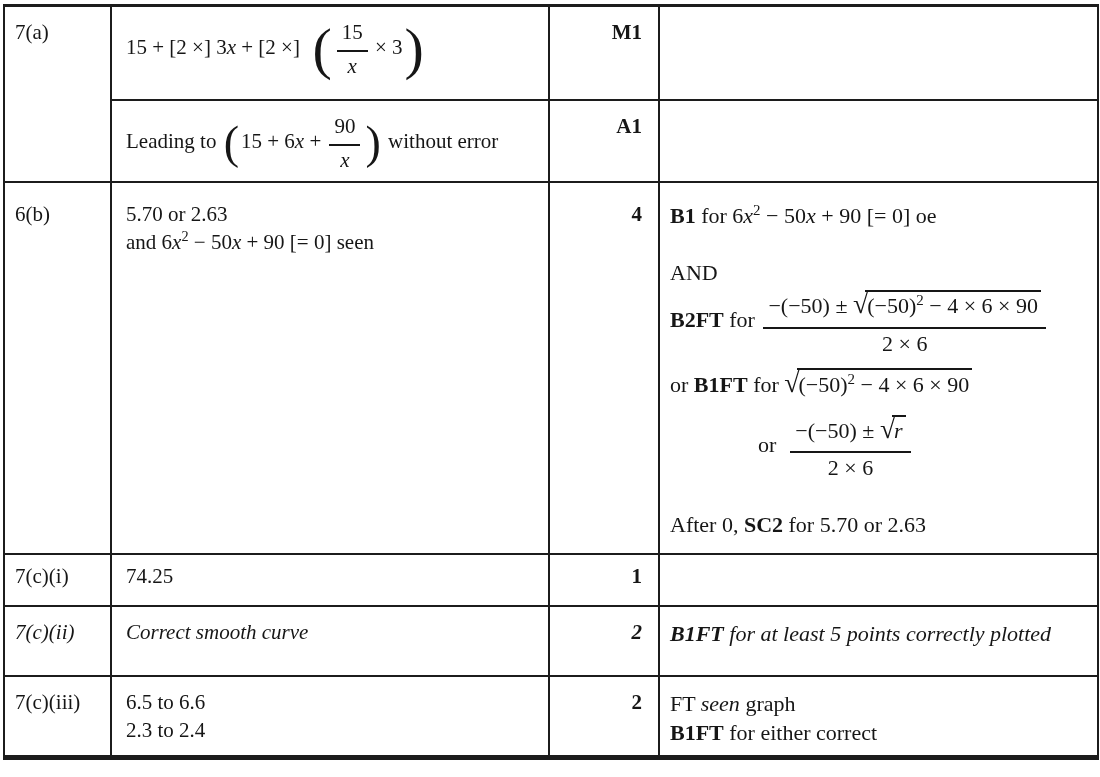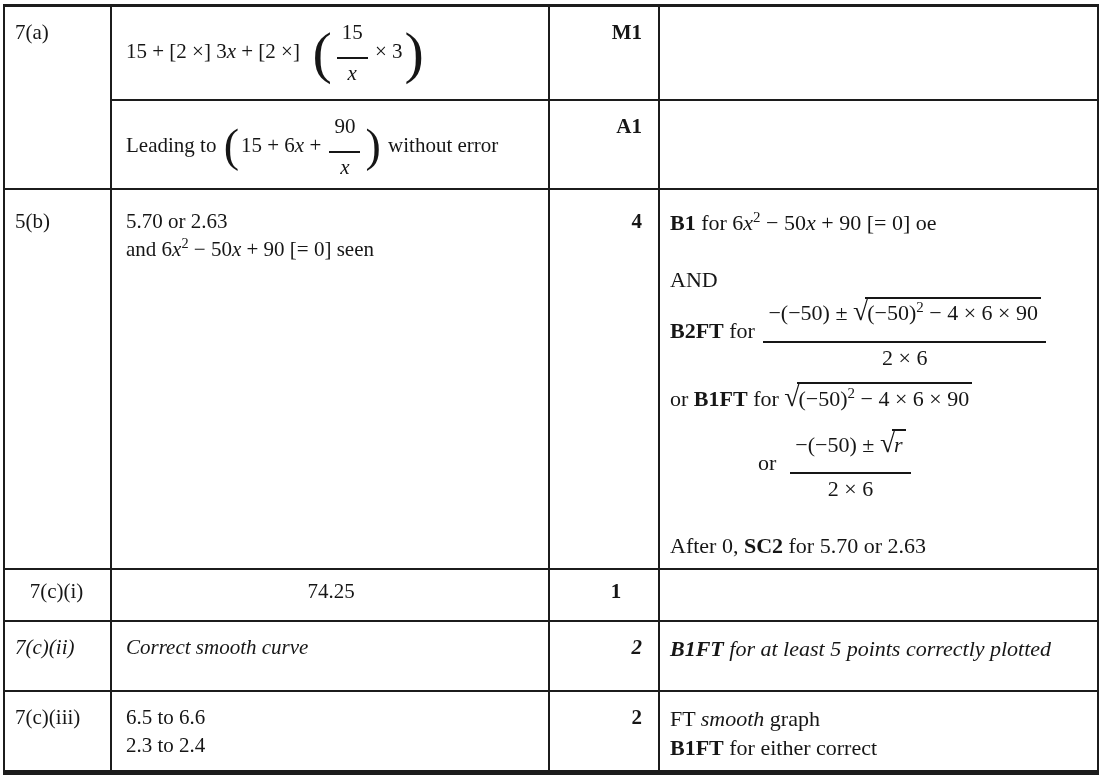--- a/index.html
+++ b/index.html
@@ -41,42 +41,42 @@
   td.q-cell   { padding-left: 10px; }
   td.mark-cell{ text-align: right; font-weight: bold; padding-right: 16px; padding-left: 40px; }
   td.notes-cell { font-size: 22px; padding-left: 10px; }
   tr.row-7a-m1  { height: 94px; }
   tr.row-7a-a1  { height: 64px; }
   tr.row-7b     { height: 372px; }
   tr.row-7ci    { height: 52px; }
   tr.row-7cii   { height: 70px; font-style: italic; }
   tr.row-7ciii  { height: 78px; }
   tr.row-7b td    { padding-top: 18px; }
-  tr.row-7ci td   { padding-top: 8px; text-align: center; }
+  tr.row-7ci td   { padding-top: 8px; }
   tr.row-7cii td  { padding-top: 12px; }
   tr.row-7ciii td { padding-top: 12px; }
 
   .math-line { white-space: nowrap; }
   .math-line.wrap { white-space: normal; }
 
   .it { font-style: italic; }
   .bd { font-weight: bold; }
   sup { font-size: 68%; line-height: 0; }
 
   .frac {
     display: inline-block;
     vertical-align: middle;
     text-align: center;
     margin: 0 3px;
     white-space: nowrap;
     line-height: 1.25;
   }
   .frac > .num {
     display: block;
-    padding: 0 5px 12px 5px;
+    padding: 0 5px 5px 5px;
     border-bottom: 2px solid #161616;
   }
   .frac > .den {
     display: block;
     padding-top: 1px;
   }
 
   .sqrt { white-space: nowrap; }
   .sqrt > .rad {
     font-size: 126%;
@@ -118,21 +118,21 @@
         <td class="notes-cell"></td>
       </tr>
       <tr class="row-7a-a1">
         <td class="answer-cell">
             <div class="math-line">Leading to <span class="bigp" style="font-size: 46px;">(</span>15 + 6<span class="it">x</span> + <span class="frac"><span class="num">90</span><span class="den"><span class="it">x</span></span></span><span class="bigp" style="font-size: 46px;">)</span> without error</div>
           </td>
         <td class="mark-cell">A1</td>
         <td class="notes-cell"></td>
       </tr>
       <tr class="row-7b">
-        <td class="q-cell">5(b)</td>
+        <td class="q-cell">6(b)</td>
         <td class="answer-cell">
             <div class="math-line">5.70 or 2.63</div>
             <div class="math-line">and 6<span class="it">x</span><sup>2</sup> − 50<span class="it">x</span> + 90 [= 0] seen</div>
           </td>
         <td class="mark-cell">4</td>
         <td class="notes-cell">
             <div class="math-line"><span class="bd">B1</span> for 6<span class="it">x</span><sup>2</sup> − 50<span class="it">x</span> + 90 [= 0] oe</div>
             <div class="math-line" style="margin-top: 28px;">AND</div>
             <div class="math-line" style=""><span class="bd">B2FT</span> for <span class="frac"><span class="num">−(−50) ± <span class="sqrt"><span class="rad">√</span><span class="rdc">(−50)<sup>2</sup> − 4 × 6 × 90</span></span></span><span class="den">2 × 6</span></span></div>
             <div class="math-line" style="margin-top: 8px;">or <span class="bd">B1FT</span> for <span class="sqrt"><span class="rad">√</span><span class="rdc">(−50)<sup>2</sup> − 4 × 6 × 90</span></span></div>
@@ -159,19 +159,19 @@
           </td>
       </tr>
       <tr class="row-7ciii">
         <td class="q-cell">7(c)(iii)</td>
         <td class="answer-cell">
             <div class="math-line">6.5 to 6.6</div>
             <div class="math-line">2.3 to 2.4</div>
           </td>
         <td class="mark-cell">2</td>
         <td class="notes-cell">
-            <div class="math-line">FT <span class="it">smooth</span> graph</div>
+            <div class="math-line">FT <span class="it">seen</span> graph</div>
             <div class="math-line"><span class="bd">B1FT</span> for either correct</div>
           </td>
       </tr>
     </tbody>
   </table>
 </div>
 
 </body></html>

